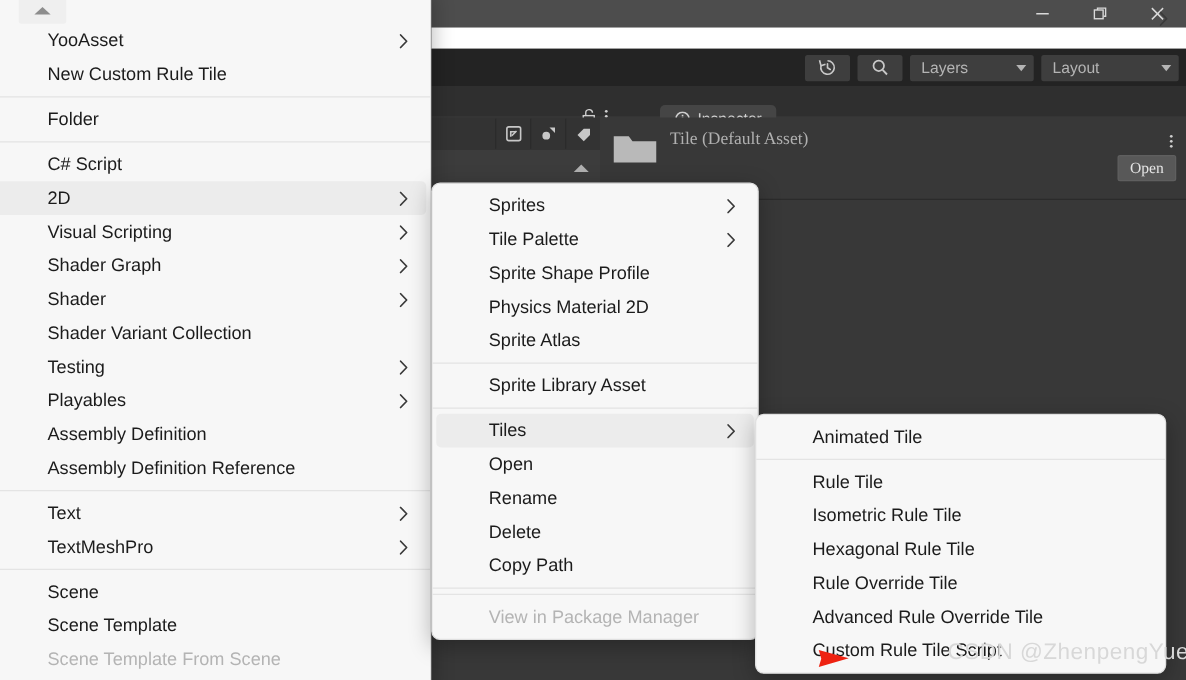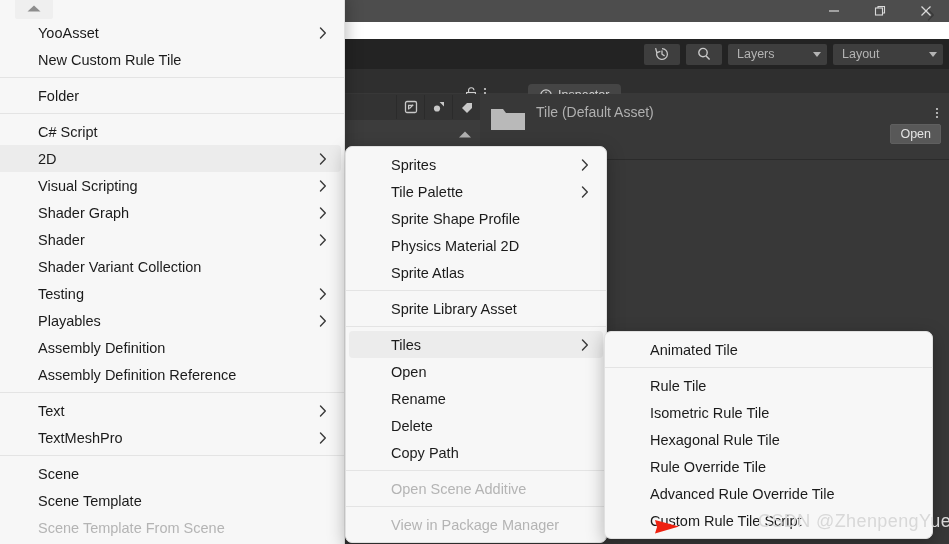--- a/index.html
+++ b/index.html
@@ -61,21 +61,21 @@
     background:#454545; border-radius:4px 4px 0 0;
     display:flex; align-items:center; gap:6px; padding:0 12px;
     color:#d2d2d2; font-size:12.5px;
   }
   .lock-kebab{ position:absolute; display:flex; align-items:center; gap:6px; top:5px; }
 
   .insp-body{
     position:absolute; left:135px; top:94px; right:0; bottom:0;
     background:#383838;
   }
-  .asset-head{ position:relative; height:56px; }
+  .asset-head{ position:relative; height:56px;font-family:Liberation Serif, serif; }
   .folder-ico{
     position:absolute; left:10px; top:10px; width:36px; height:28px;
   }
   .asset-title{
     position:absolute; left:56px; top:10px; color:#b0b0b0; font-size:14px;
   }
   .open-btn{
     position:absolute; right:8px; top:30px;
     background:#585858; color:#e4e4e4; font-size:12.5px;
     border:1px solid #5f5f5f; border-radius:2px; padding:2px 9px;
@@ -416,23 +416,20 @@
       <div class="mi">
         <span>Rename</span>
       </div>
       <div class="mi">
         <span>Delete</span>
       </div>
       <div class="mi">
         <span>Copy Path</span>
       </div>
       <div class="msep"></div>
-      <div class="mi dis">
-        <span>Open Scene Additive</span>
-      </div>
       <div class="msep"></div>
       <div class="mi dis">
         <span>View in Package Manager</span>
       </div>
     </div>
 </div>
 
 <div id="menu2b">
   <svg style="position:absolute;right:14px;top:9px" width="8" height="12" viewBox="0 0 8 12">
     <path d="M1.5 1 L6.3 6 L1.5 11" fill="none" stroke="#3a3a3a" stroke-width="1.4" stroke-linecap="round" stroke-linejoin="round"></path>

